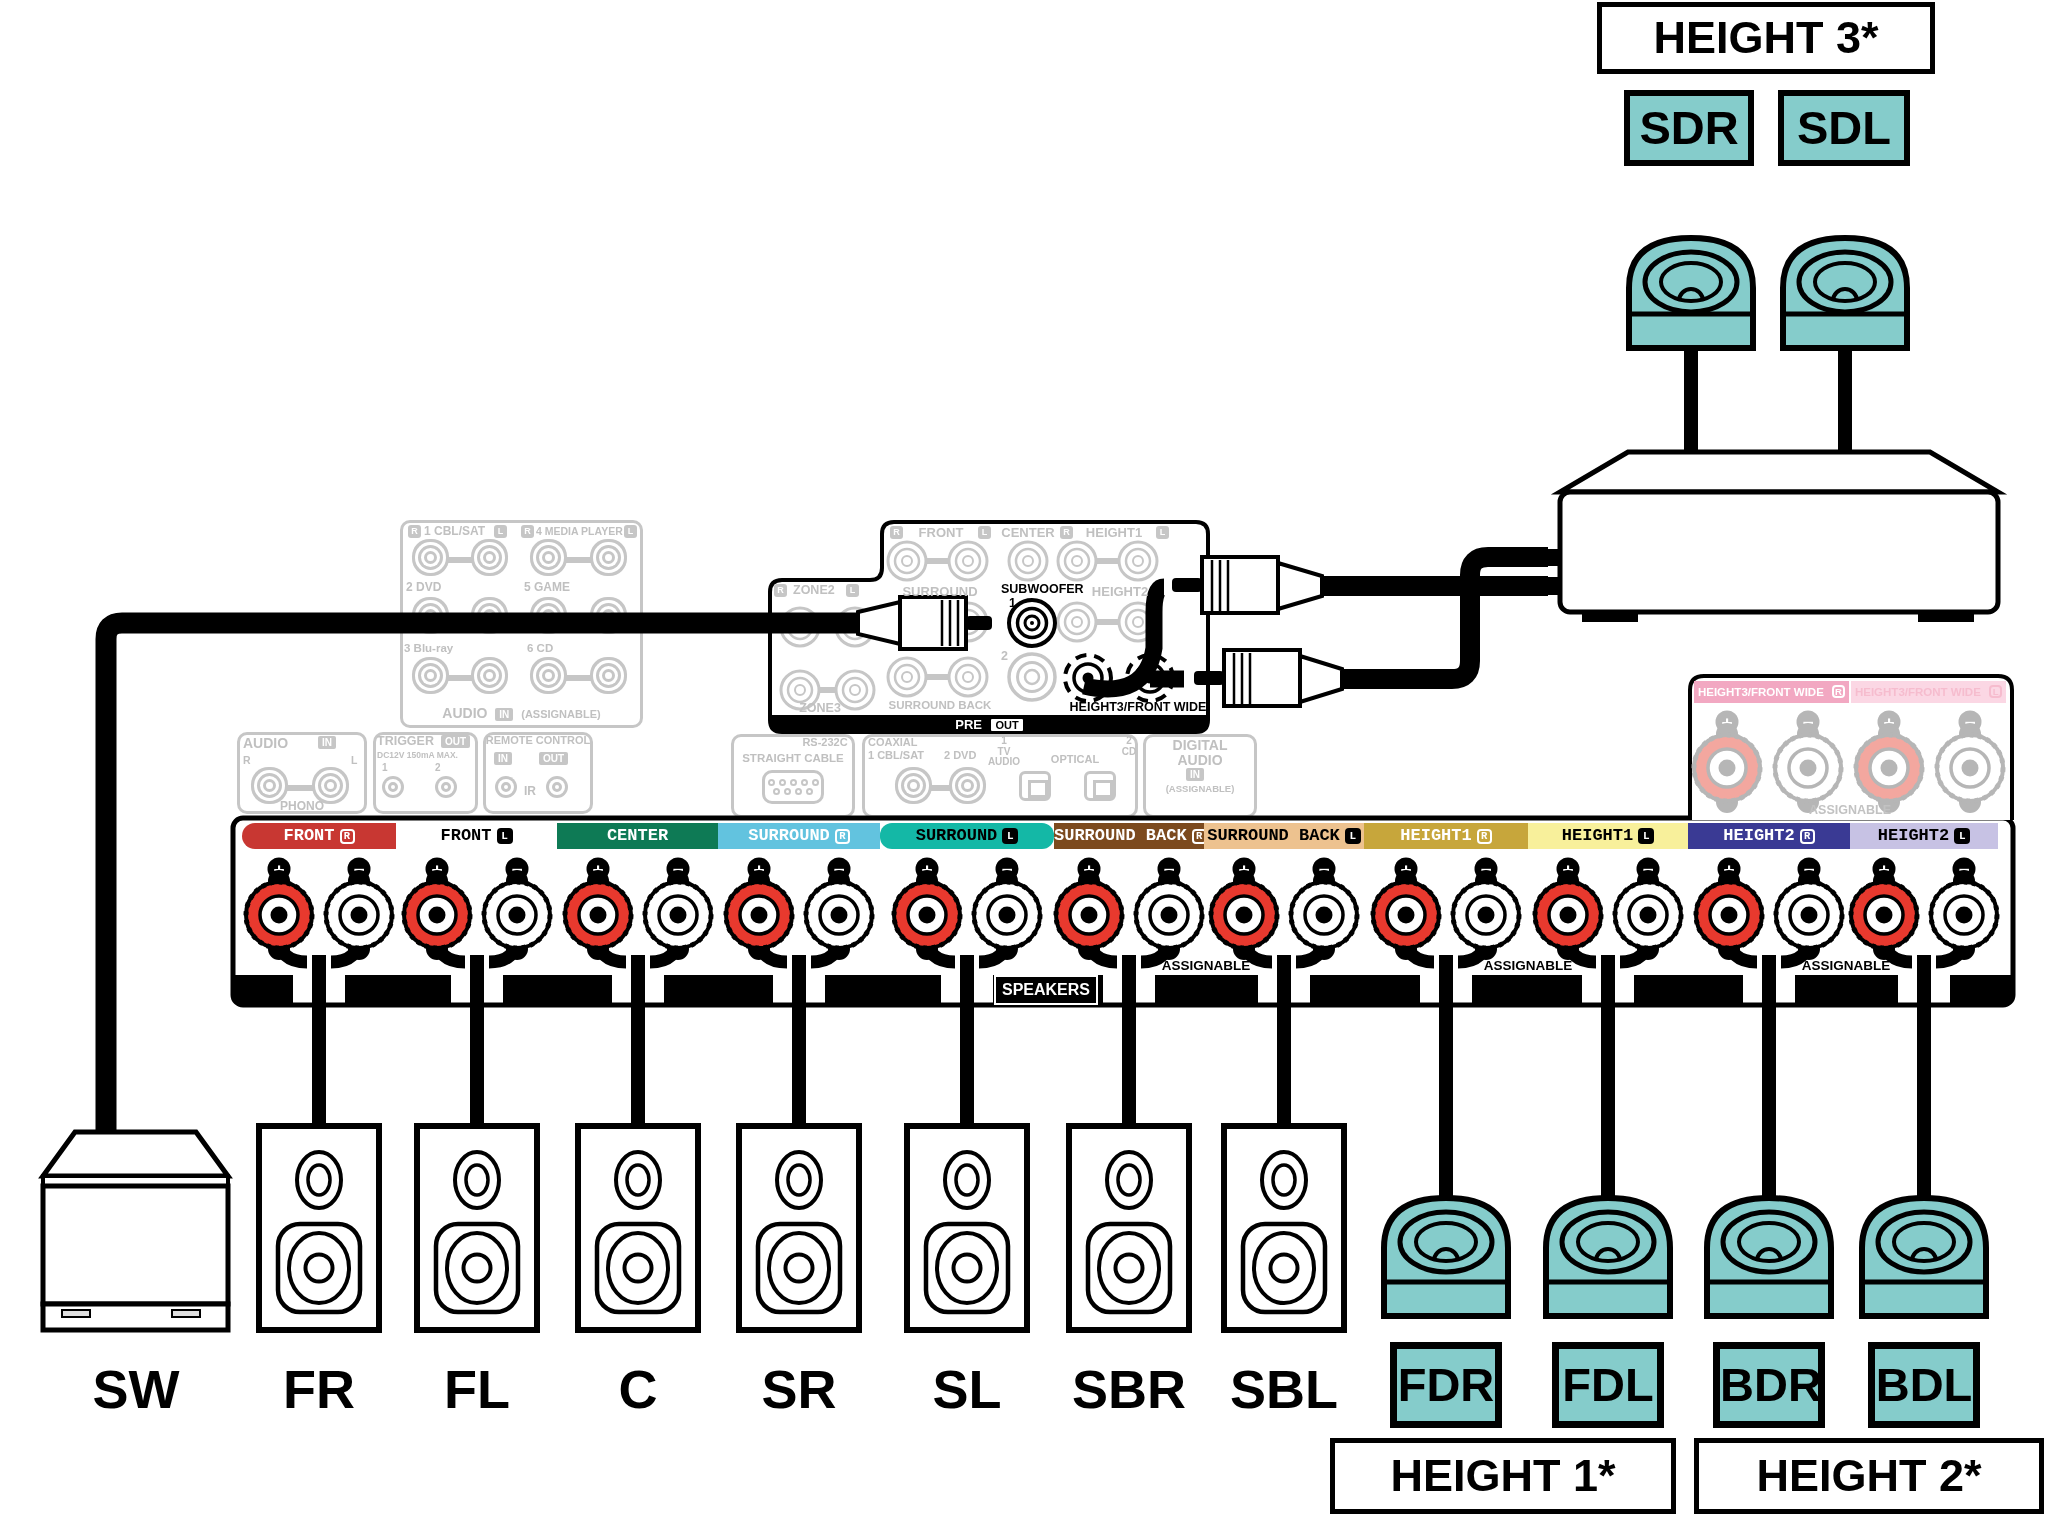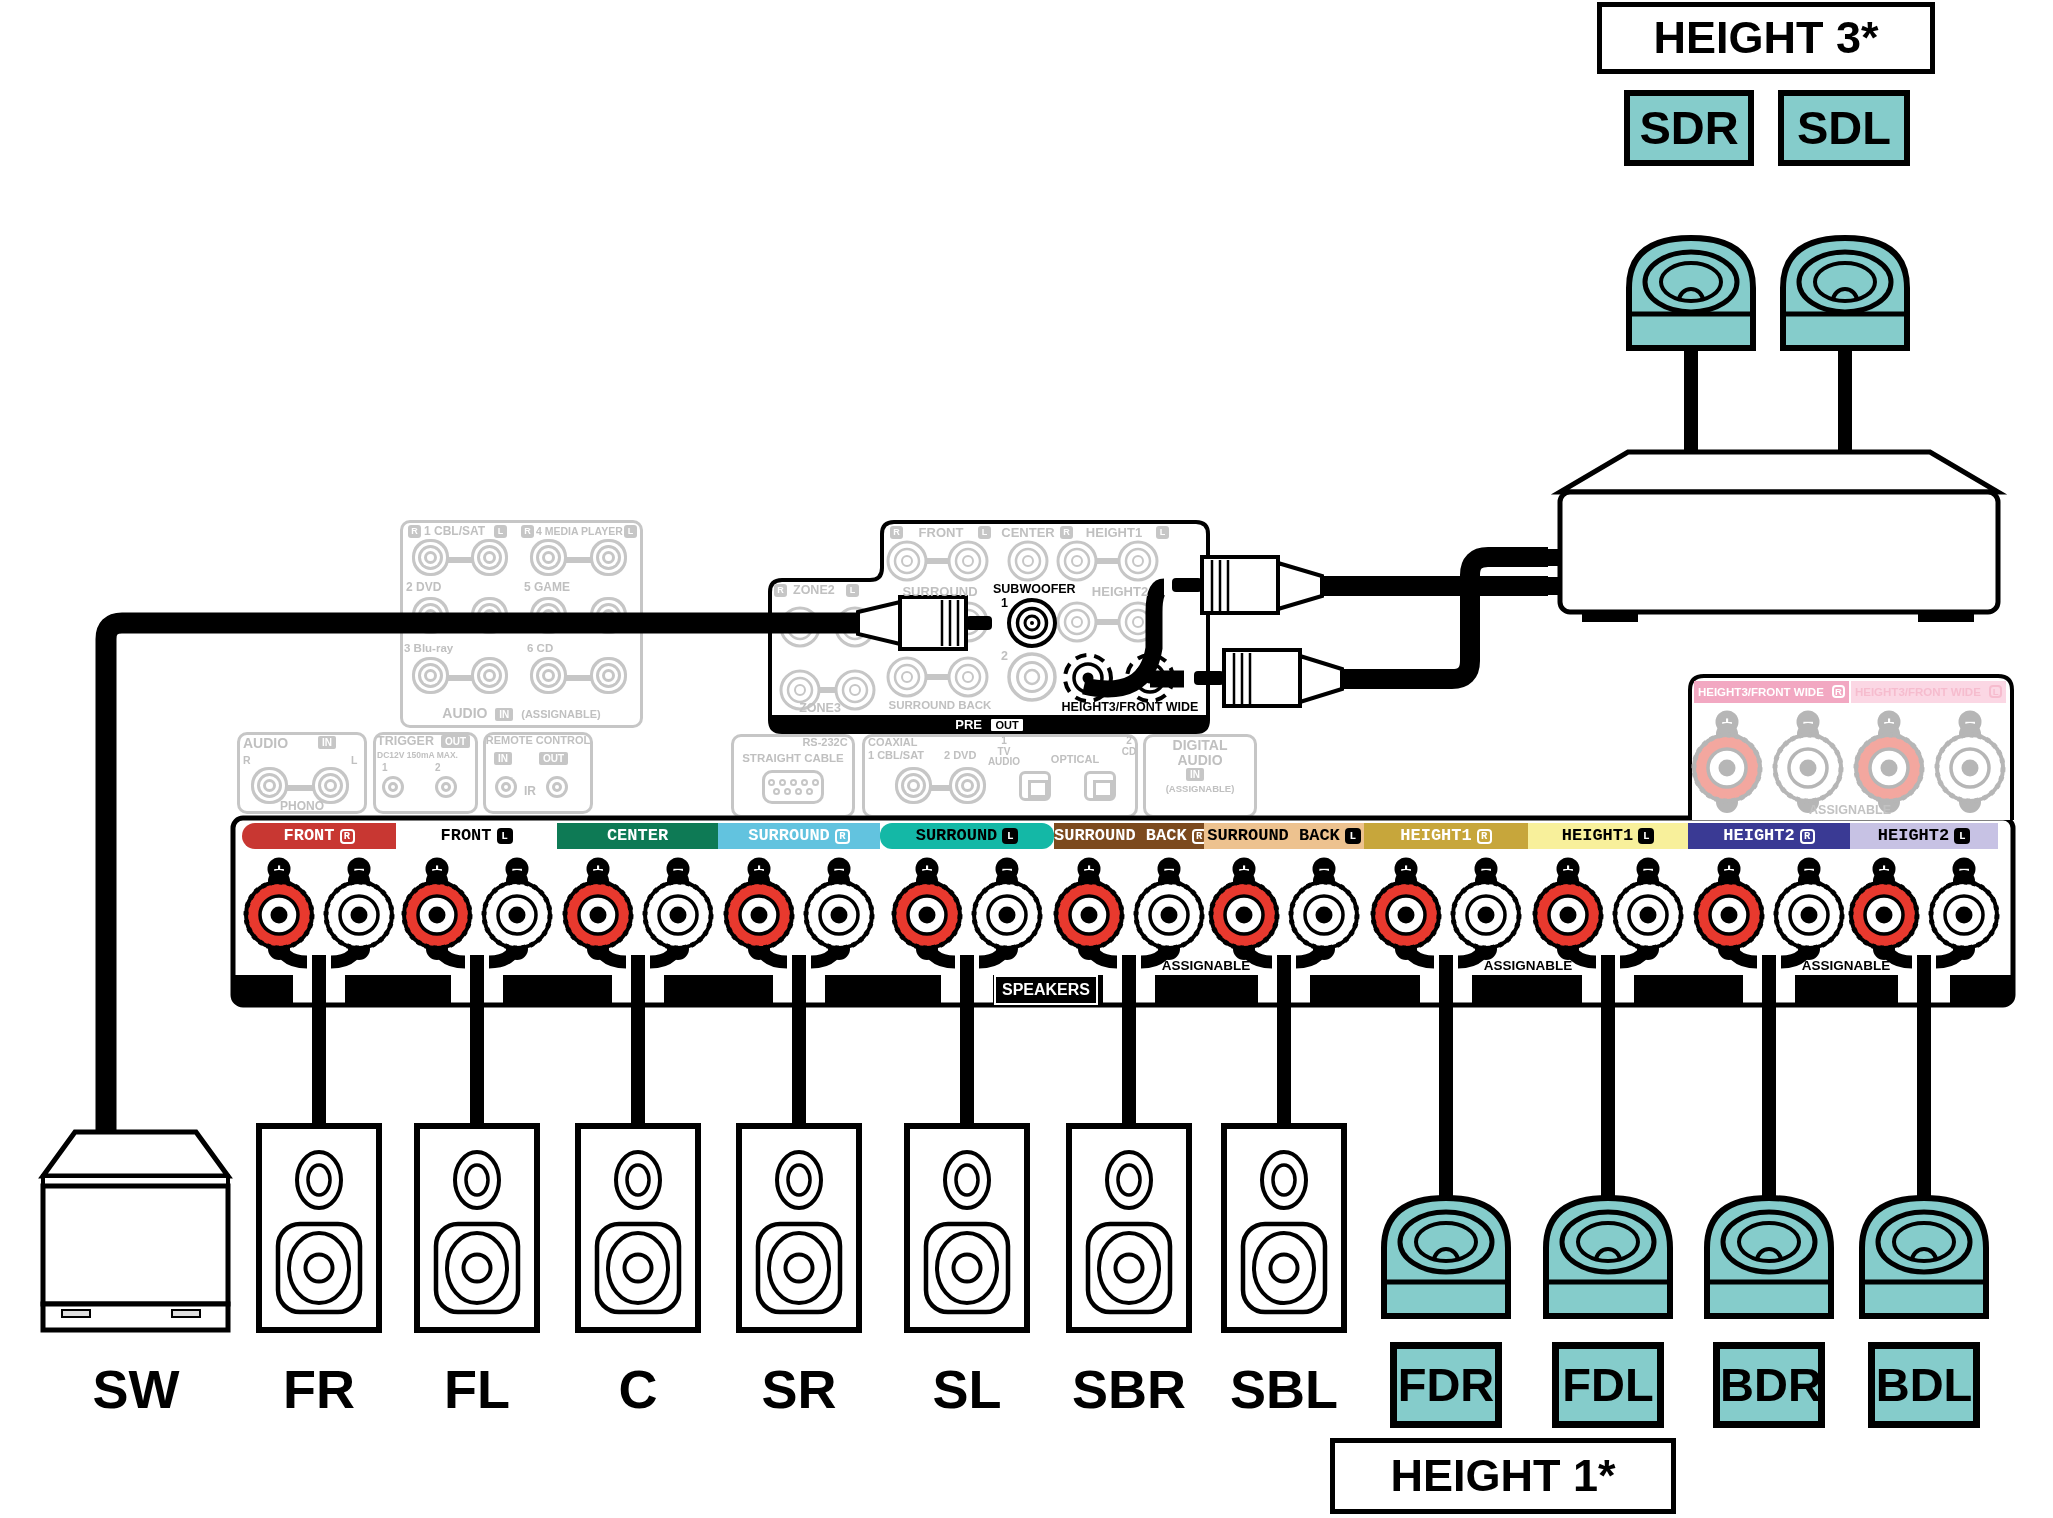--- a/index.html
+++ b/index.html
@@ -5,21 +5,21 @@
   * { box-sizing: border-box; margin: 0; padding: 0; }
   html,body { background:#fff; }
   #canvas { position:relative; width:2053px; height:1518px; background:#fff;
             font-family:"Liberation Sans", sans-serif; overflow:hidden; }
   .abs { position:absolute; }
   svg#diagram { position:absolute; left:0; top:0; z-index:2; }
   .layer1 { position:absolute; left:0; top:0; width:100%; height:100%; z-index:1; }
   .layer3 { position:absolute; left:0; top:0; width:100%; height:100%; z-index:3; pointer-events:none; }
   .graybox { position:absolute; border:3px solid #c6c6c6; border-radius:10px; background:#fff; }
   .gtext { position:absolute; color:#c0c0c0; font-weight:bold; white-space:nowrap; }
-  .ktext { position:absolute; color:#000; font-weight:bold; white-space:nowrap; }
+  .ktext { position:absolute; color:#000; font-weight:bold; white-space:nowrap;margin-left:8px; }
   .ctr { text-align:center; }
   .gbadge { position:absolute; width:13px; height:13px; border-radius:3px; background:#c6c6c6;
             color:#fff; font-size:9px; font-weight:bold; line-height:13px; text-align:center; }
   .gpill  { display:inline-block; background:#c6c6c6; color:#fff; font-weight:bold;
             border-radius:2px; padding:0 4px; }
   .gjack { position:absolute; width:13px; height:13px; border-radius:50%; border:3px solid #c6c6c6;
            background:#fff; box-shadow:0 0 0 3px #fff,0 0 0 6px #c6c6c6,0 0 0 9px #fff,0 0 0 12px #c6c6c6; }
   .sjack { position:absolute; width:10px; height:10px; border-radius:50%; border:3px solid #c6c6c6;
            background:#fff; box-shadow:0 0 0 3px #fff,0 0 0 6px #c6c6c6; }
   .glink { position:absolute; height:6px; background:#c6c6c6; }
@@ -803,14 +803,15 @@
         <div class="botlabel" style="left: 1049px;">SBR</div>
         <div class="botlabel" style="left: 1204px;">SBL</div>
       </div>
 
     <div class="tealbox" style="left:1390px;top:1342px;width:112px;height:86px;font-size:47px;line-height:72px;background:#85cccb;border-width:7px">FDR</div>
     <div class="tealbox" style="left:1552px;top:1342px;width:112px;height:86px;font-size:47px;line-height:72px;background:#85cccb;border-width:7px">FDL</div>
     <div class="tealbox" style="left:1713px;top:1342px;width:112px;height:86px;font-size:47px;line-height:72px;background:#85cccb;border-width:7px">BDR</div>
     <div class="tealbox" style="left:1868px;top:1342px;width:112px;height:86px;font-size:47px;line-height:72px;background:#85cccb;border-width:7px">BDL</div>
 
     <div class="whitebox" style="left:1330px;top:1438px;width:346px;height:76px;font-size:45px;line-height:66px">HEIGHT 1*</div>
+    <div class="whitebox" style="left:1694px;top:1438px;width:350px;height:76px;font-size:45px;line-height:66px">HEIGHT 2*</div>
   </div>
 </div>
 
 </body></html>

